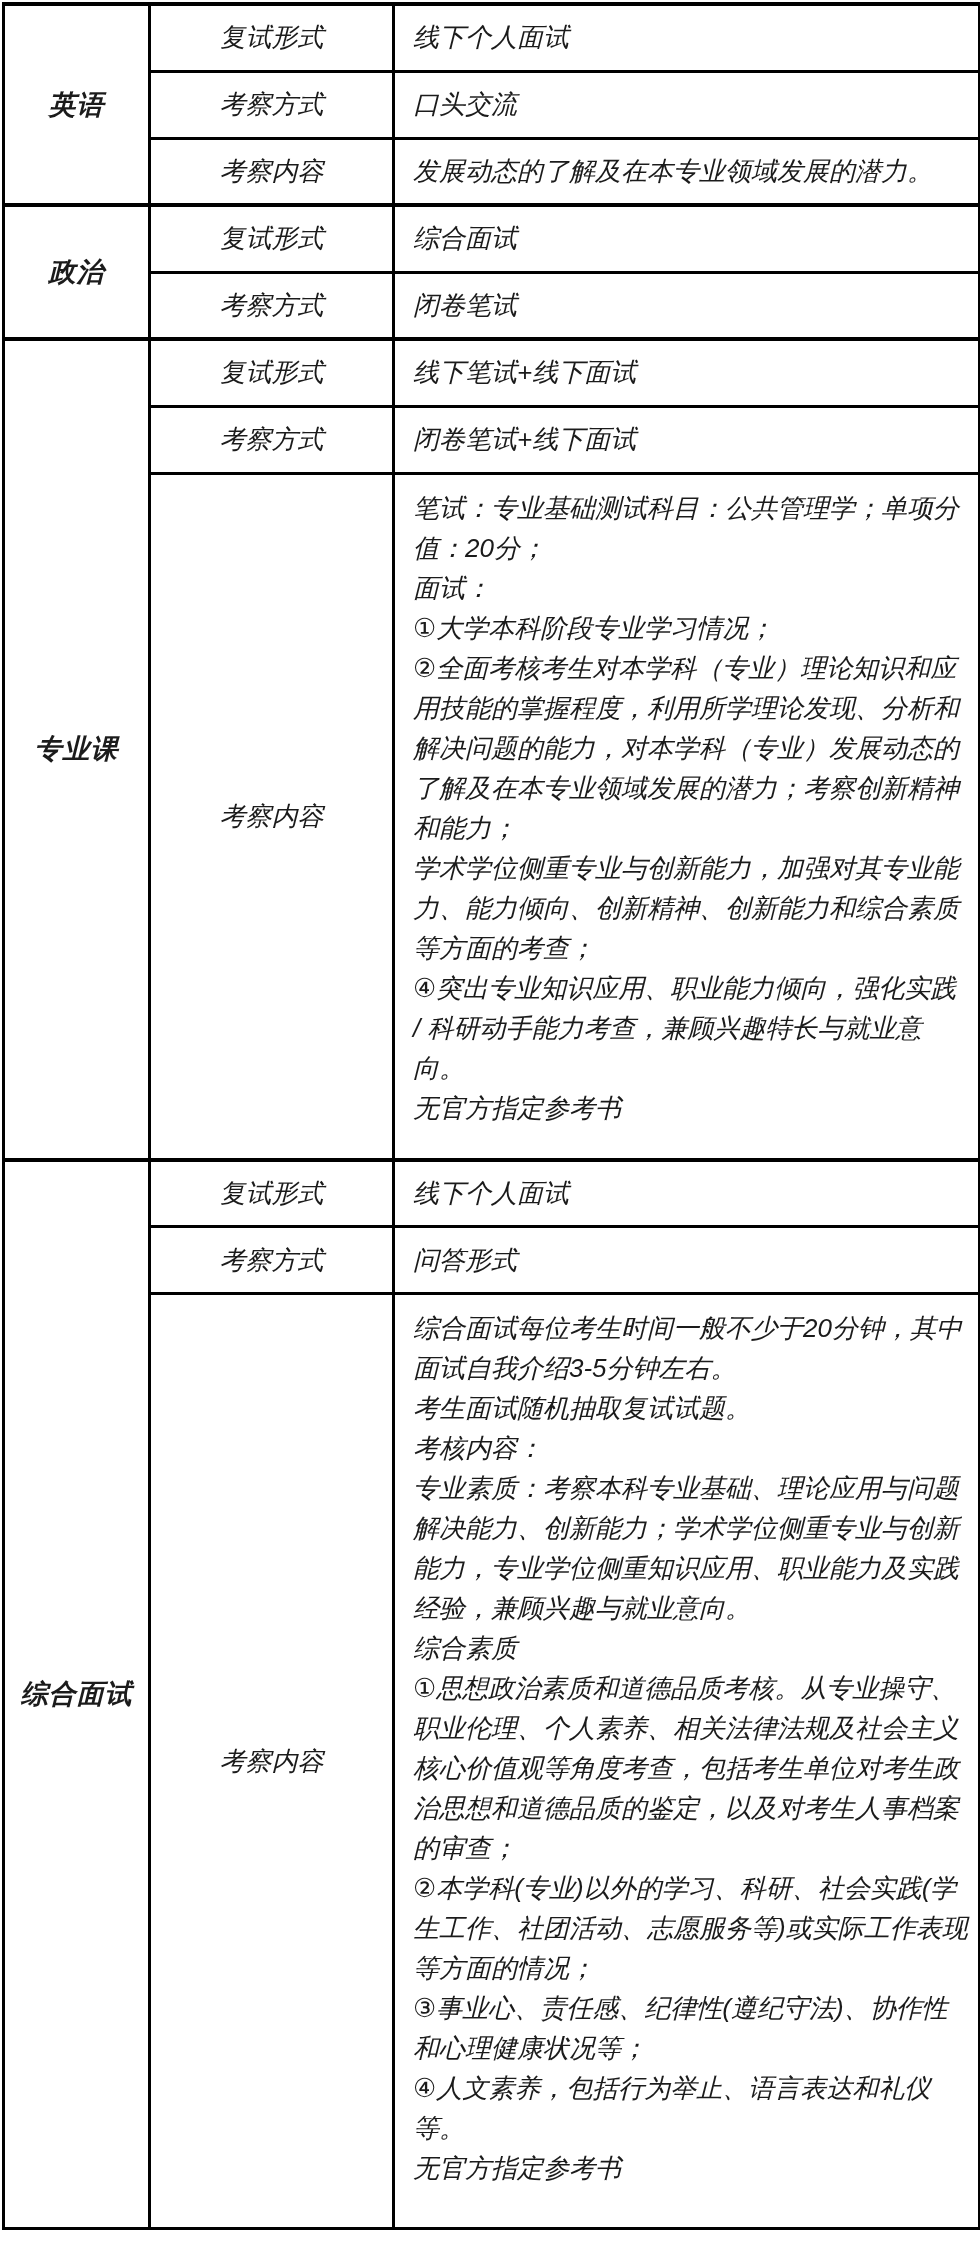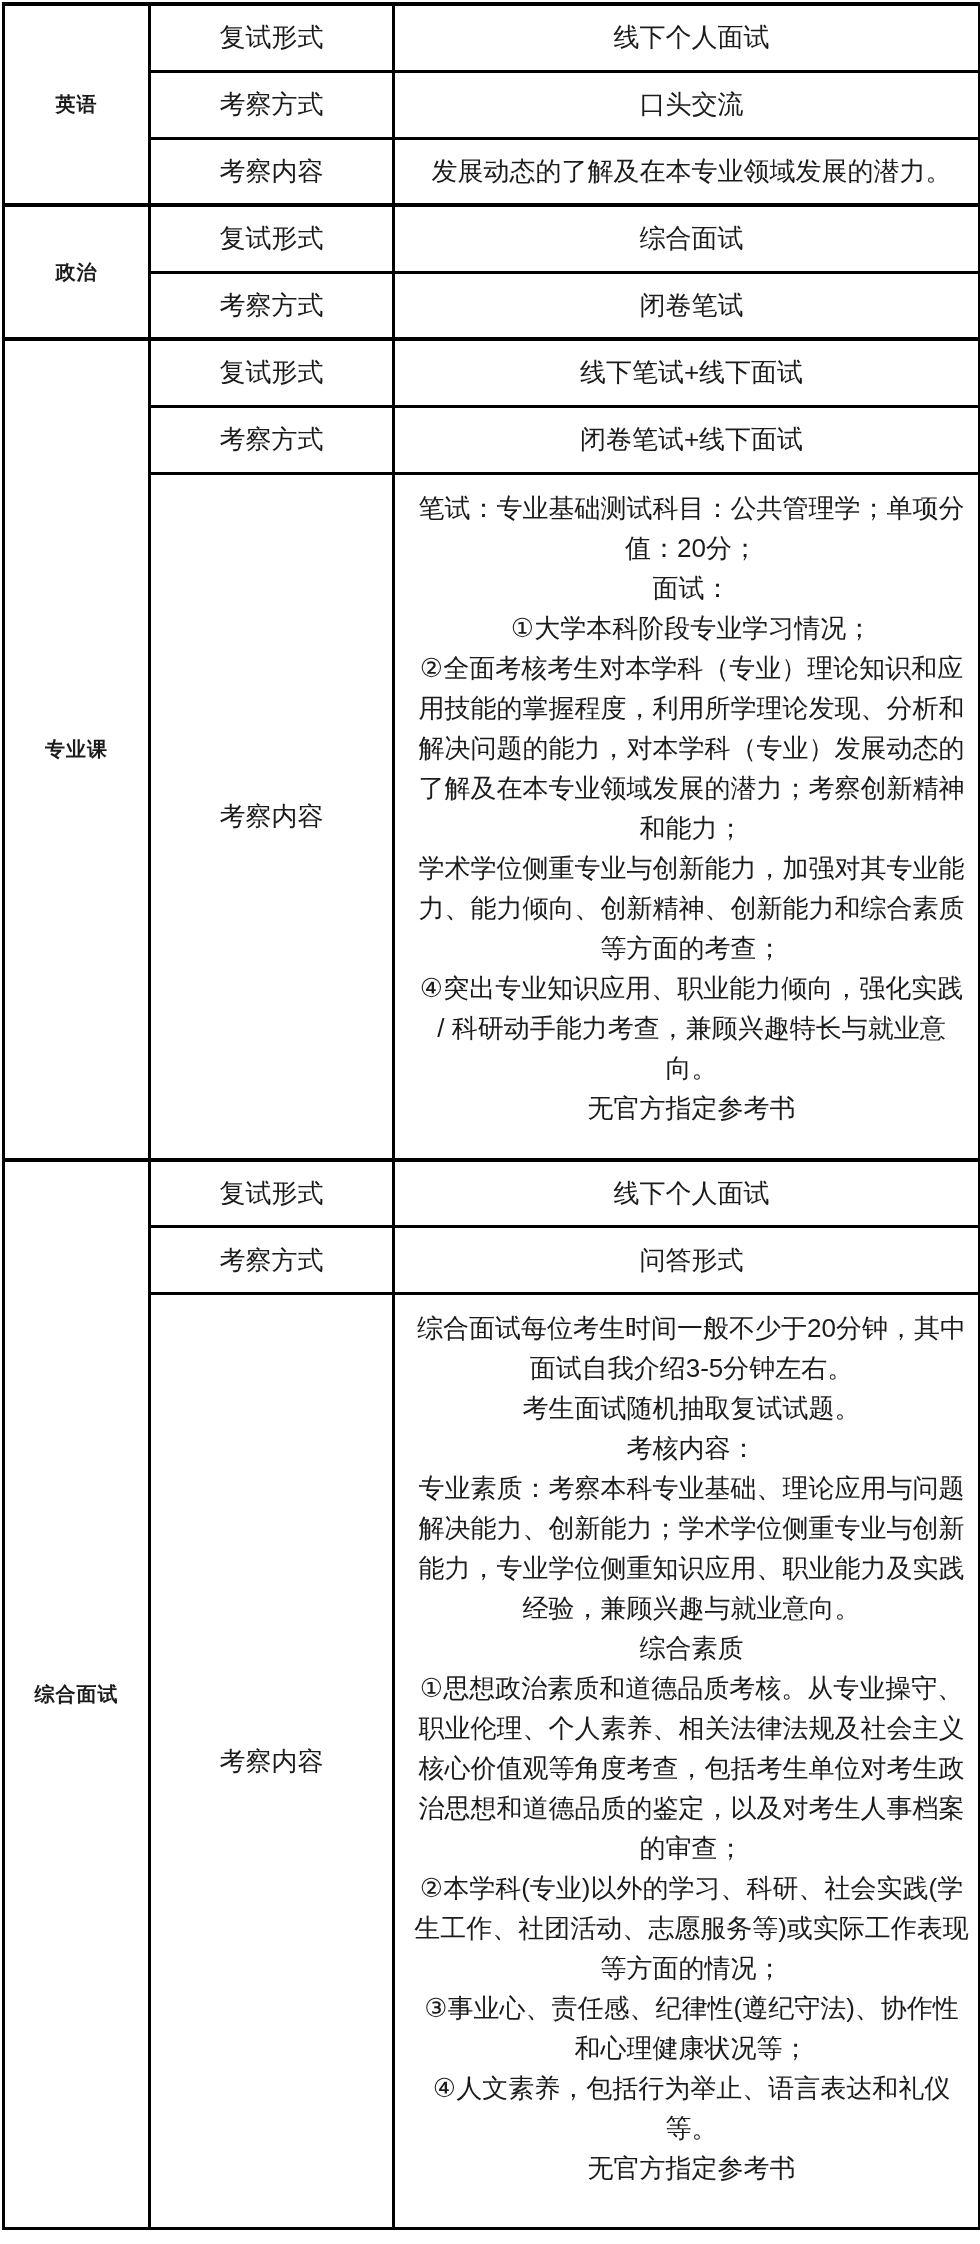--- a/index.html
+++ b/index.html
@@ -25,37 +25,38 @@
   }
   col.c-subject  { width: 146px; }
   col.c-category { width: 244px; }
   col.c-content  { width: 586px; }
 
   td {
     border: 3px solid #000000;
     border-top-width: 2px;
     vertical-align: middle;
     overflow: hidden;
+    font-style: italic;
   }
   tr.sec-start > td { border-top-width: 4px; }
 
   tr.single { height: 67px; }
 
   td.subject {
     text-align: center;
     font-weight: bold;
-    font-size: 20px;
+    font-size: 27px;
     letter-spacing: 1px;
   }
   td.category {
     text-align: center;
     font-size: 26px;
   }
   td.content {
-    text-align: center;
+    text-align: left;
     font-size: 26px;
     padding: 0 8px 0 18px;
   }
   td.content-tall {
     vertical-align: top;
     padding: 0;
   }
   td.content-tall .txt {
     box-sizing: border-box;
     overflow: hidden;

